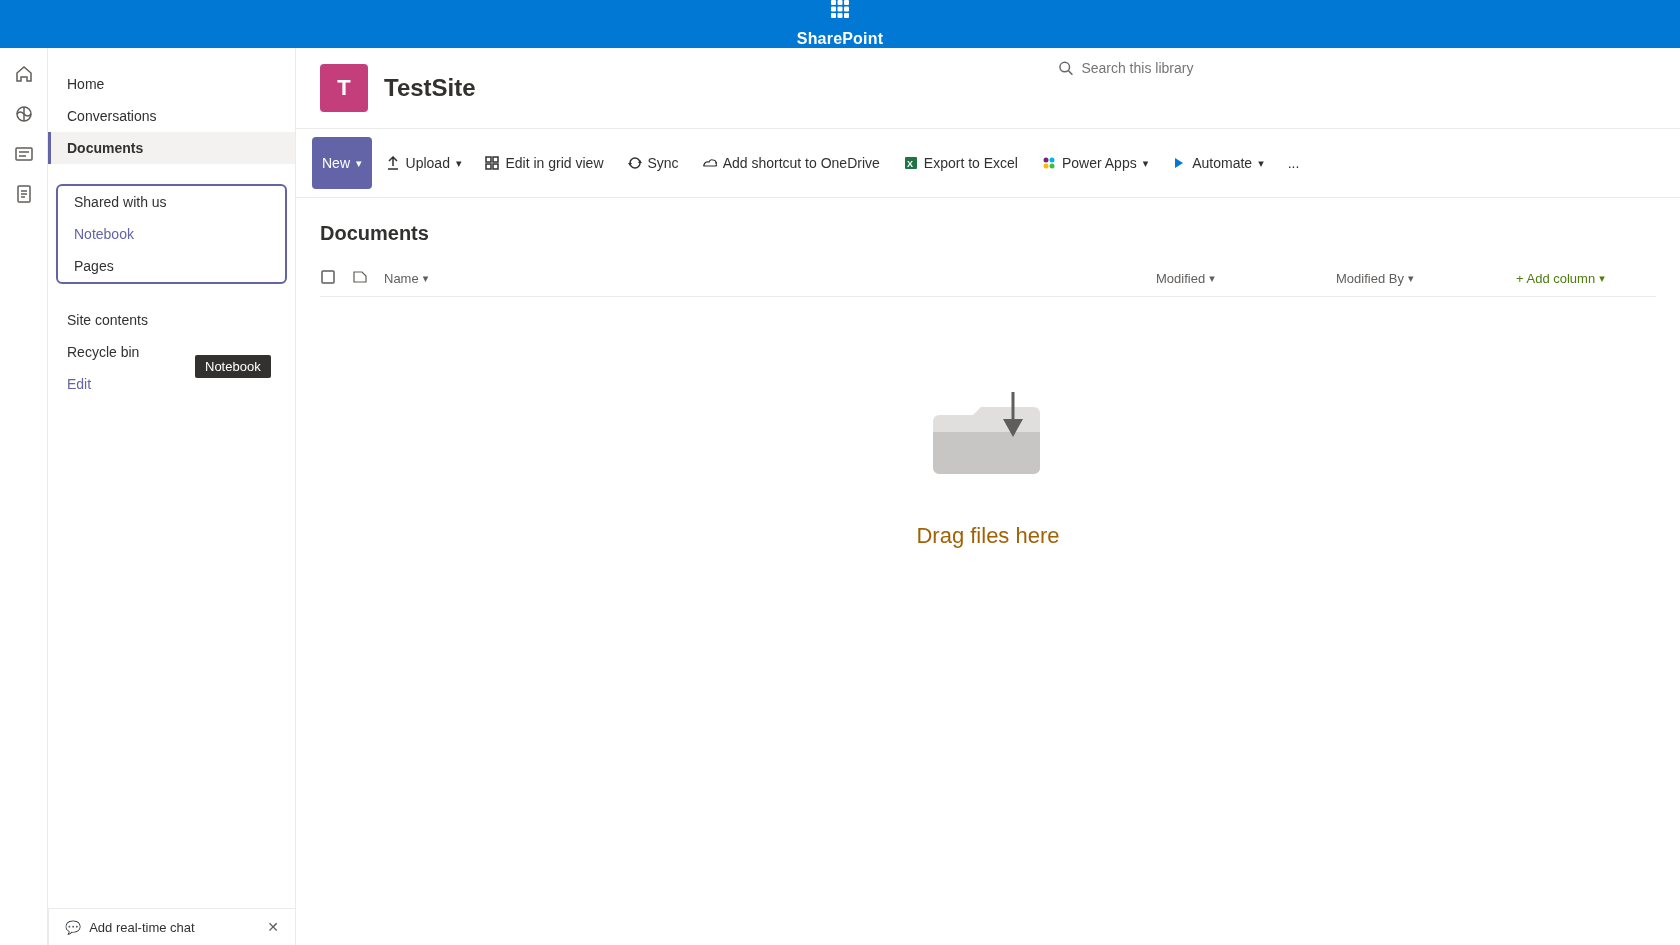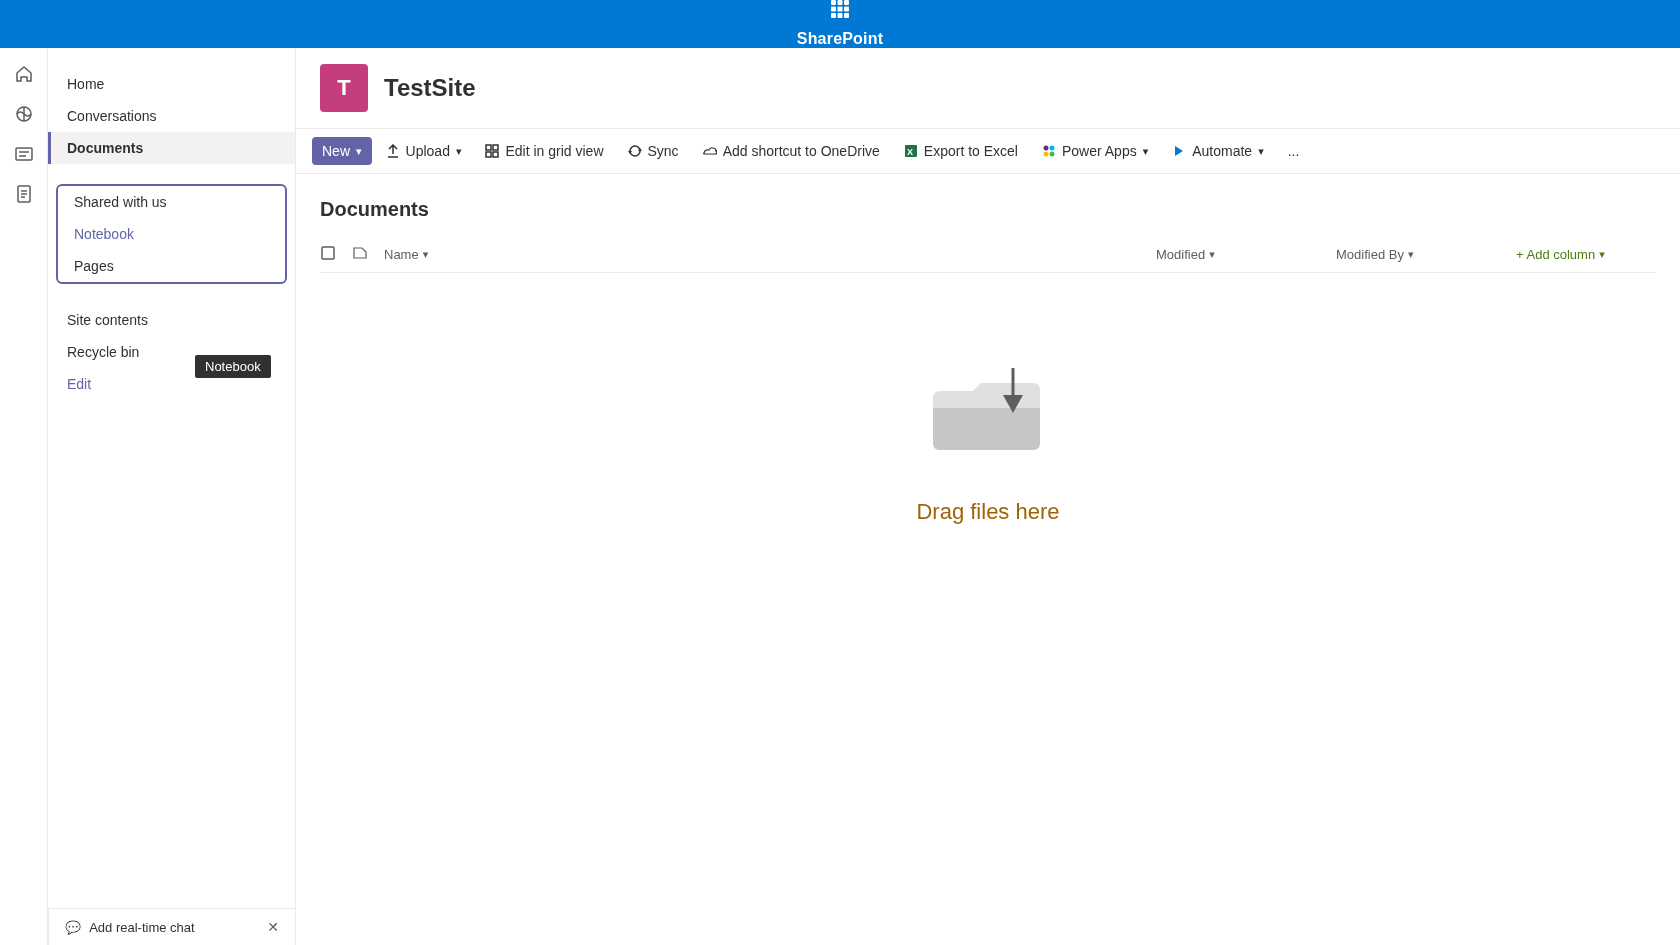--- a/index.html
+++ b/index.html
@@ -156,21 +156,21 @@
       align-items: center;
       padding: 8px 16px;
       gap: 4px;
       border-bottom: 1px solid #edebe9;
       flex-wrap: wrap;
     }
     .toolbar-btn {
       display: flex;
       align-items: center;
       gap: 6px;
-      padding: 6px 10px;
+      padding: 18px 10px;
       border-radius: 4px;
       cursor: pointer;
       font-size: 14px;
       color: #323130;
       border: none;
       background: transparent;
       white-space: nowrap;
     }
     .toolbar-btn.primary {
       background: #6264a7;
@@ -268,20 +268,27 @@
       <rect x="13" y="0" width="5" height="5" rx="1"></rect>
       <rect x="0" y="6.5" width="5" height="5" rx="1"></rect>
       <rect x="6.5" y="6.5" width="5" height="5" rx="1"></rect>
       <rect x="13" y="6.5" width="5" height="5" rx="1"></rect>
       <rect x="0" y="13" width="5" height="5" rx="1"></rect>
       <rect x="6.5" y="13" width="5" height="5" rx="1"></rect>
       <rect x="13" y="13" width="5" height="5" rx="1"></rect>
     </svg>
   </div>
   <div class="top-bar-logo">SharePoint</div>
+  <div class="top-bar-search">
+    <svg width="16" height="16" viewBox="0 0 16 16" fill="none">
+      <circle cx="7" cy="7" r="5" stroke="#666" stroke-width="1.5"></circle>
+      <line x1="11" y1="11" x2="15" y2="15" stroke="#666" stroke-width="1.5"></line>
+    </svg>
+    <input type="text" placeholder="Search this library" style="">
+  </div>
 </div>
 
 <div class="layout">
 
   <div class="icon-rail">
     <div class="rail-icon">
       <svg width="20" height="20" viewBox="0 0 20 20" fill="none">
         <path d="M3 9L10 3L17 9V17H13V13H7V17H3V9Z" stroke="#605e5c" stroke-width="1.5" fill="none"></path>
       </svg>
     </div>

